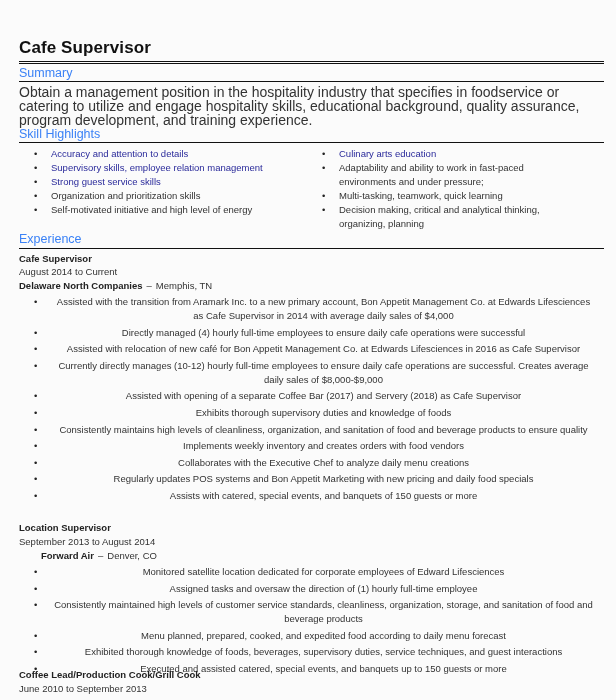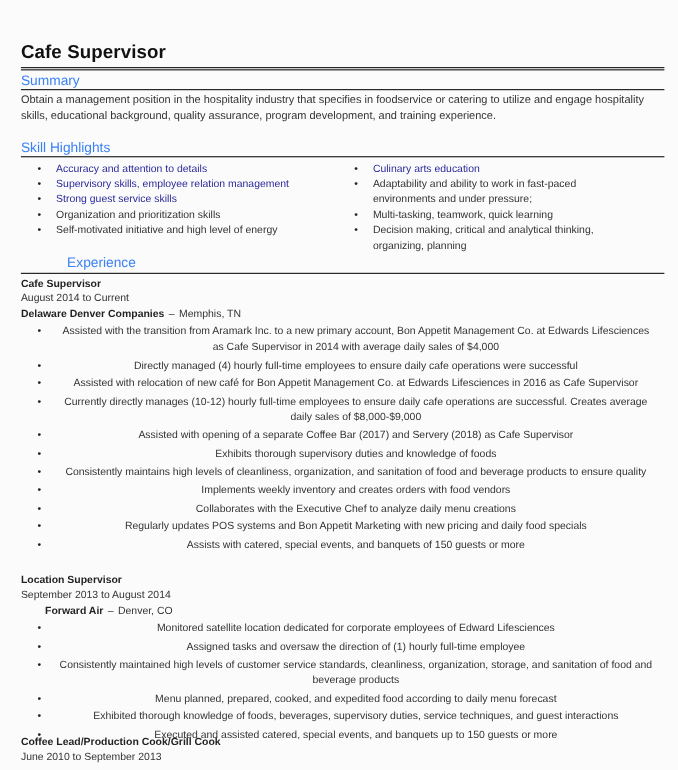--- a/index.html
+++ b/index.html
@@ -24,21 +24,21 @@
   .section-title {
     position: absolute; left: 0;
     font-size: 12.5px; font-weight: normal; color: #3b82f6;
   }
   .rule {
     position: absolute; left: 0; width: 585px; height: 0;
     border-top: 1px solid #111;
   }
   .para {
     position: absolute; left: 0; width: 585px;
-    font-size: 10px; line-height: 14px; color: #333;
+    font-size: 14px; line-height: 14px; color: #333;
   }
   ul.skills {
     position: absolute; margin: 0; padding: 0; list-style: none;
     font-size: 9.5px; line-height: 14px;
   }
   ul.skills li { position: relative; padding-left: 32px; }
   ul.skills li::before {
     content: "\2022"; position: absolute; left: 15px; top: 0; color: #222;
   }
   ul.skills li.link { color: #2a2a9a; }
@@ -83,27 +83,27 @@
     <li class="plain">Organization and prioritization skills</li>
     <li class="plain">Self-motivated initiative and high level of energy</li>
   </ul>
   <ul class="skills" style="top:147px; left:288px; width:260px;">
     <li class="link">Culinary arts education</li>
     <li class="plain">Adaptability and ability to work in fast-paced environments and under pressure;</li>
     <li class="plain">Multi-tasking, teamwork, quick learning</li>
     <li class="plain">Decision making, critical and analytical thinking, organizing, planning</li>
   </ul>
 
-  <div class="section-title" style="top:232px;margin-left:42px;">Experience</div>
+  <div class="section-title" style="top:232px;">Experience</div>
   <div class="rule" style="top:248px;"></div>
 
   <div class="job-title" style="top:253px;">Cafe Supervisor</div>
   <div class="job-dates" style="top:266px;">August 2014 to Current</div>
   <div class="job-company" style="top:280px;">
-    <span class="co">Delaware Denver Companies</span><span class="dash">–</span><span>Memphis, TN</span>
+    <span class="co">Delaware North Companies</span><span class="dash">–</span><span>Memphis, TN</span>
   </div>
   <ul class="bullets" style="top:295px;">
     <li>Assisted with the transition from Aramark Inc. to a new primary account, Bon Appetit Management Co. at Edwards Lifesciences as Cafe Supervisor in 2014 with average daily sales of $4,000</li>
     <li>Directly managed (4) hourly full-time employees to ensure daily cafe operations were successful</li>
     <li>Assisted with relocation of new café  for Bon Appetit Management Co. at Edwards Lifesciences in 2016 as Cafe Supervisor</li>
     <li>Currently directly manages (10-12) hourly full-time employees to ensure daily cafe operations are successful. Creates average daily sales of $8,000-$9,000</li>
     <li>Assisted with opening of a separate Coffee Bar (2017) and Servery (2018) as Cafe Supervisor</li>
     <li>Exhibits thorough supervisory duties and knowledge of foods</li>
     <li>Consistently maintains high levels of cleanliness, organization, and sanitation of food and beverage products to ensure quality</li>
     <li>Implements weekly inventory and creates orders with food vendors</li>

